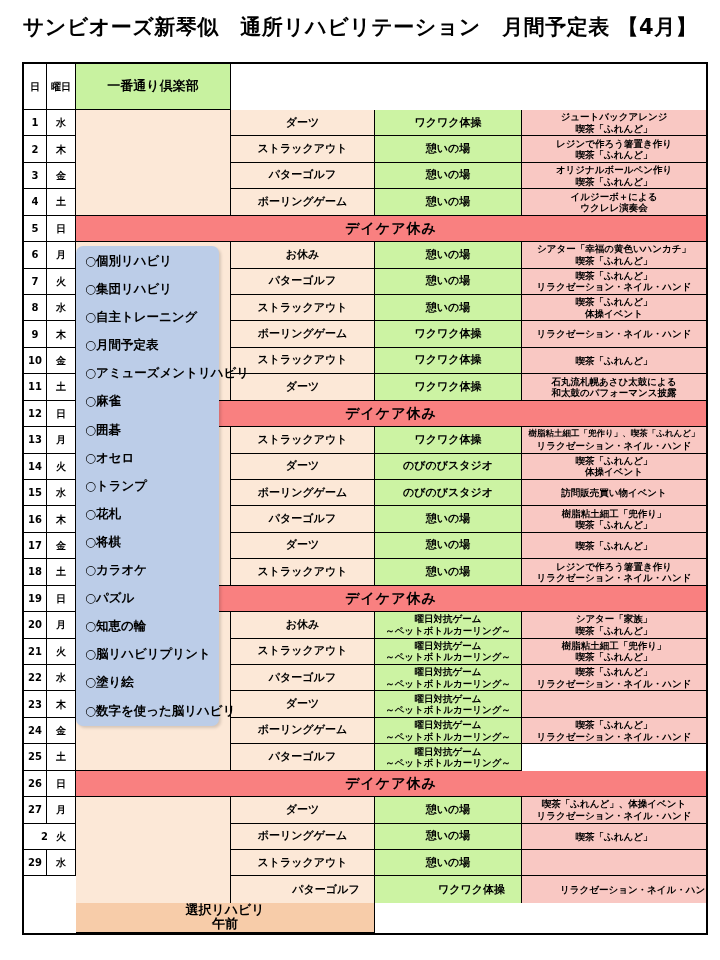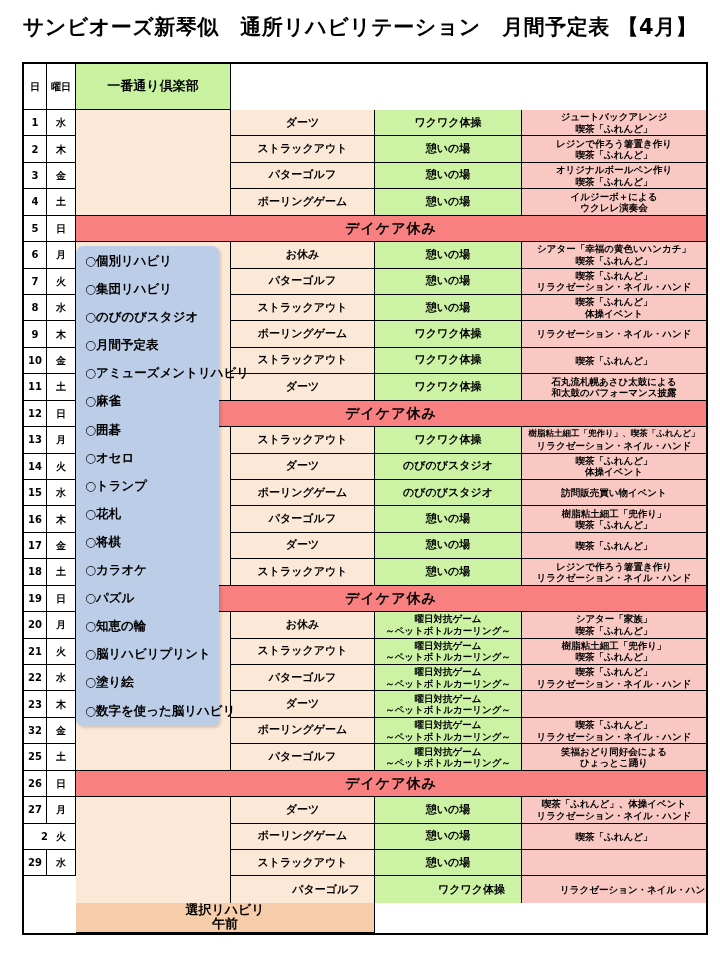--- a/index.html
+++ b/index.html
@@ -279,43 +279,39 @@
       </div>
       <div class="c daycell" style="grid-row: 24;">23</div>
       <div class="c wkcell" style="grid-row: 24;">木</div>
       <div class="c fillcell noBottom" style="grid-row: 24;"></div>
       <div class="c actcell" style="grid-row: 24;">ダーツ</div>
       <div class="c clubcell" style="grid-row: 24;">
         <div class="two">曜日対抗ゲーム</div>
         <div class="two">～ペットボトルカーリング～</div>
       </div>
       <div class="c eventcell lastcol" style="grid-row: 24;"></div>
-      <div class="c daycell" style="grid-row: 25;">32</div>
+      <div class="c daycell" style="grid-row: 25;">24</div>
       <div class="c wkcell" style="grid-row: 25;">金</div>
       <div class="c fillcell noBottom" style="grid-row: 25;"></div>
       <div class="c actcell" style="grid-row: 25;">ボーリングゲーム</div>
       <div class="c clubcell" style="grid-row: 25;">
         <div class="two">曜日対抗ゲーム</div>
         <div class="two">～ペットボトルカーリング～</div>
       </div>
       <div class="c eventcell lastcol" style="grid-row: 25;">
         <div>喫茶「ふれんど」</div>
         <div>リラクゼーション・ネイル・ハンド</div>
       </div>
       <div class="c daycell" style="grid-row: 26;">25</div>
       <div class="c wkcell" style="grid-row: 26;">土</div>
       <div class="c fillcell" style="grid-row: 26;"></div>
       <div class="c actcell" style="grid-row: 26;">パターゴルフ</div>
       <div class="c clubcell" style="grid-row: 26;">
         <div class="two">曜日対抗ゲーム</div>
         <div class="two">～ペットボトルカーリング～</div>
-      </div>
-      <div class="c eventcell lastcol" style="grid-row: 26;">
-        <div>笑福おどり同好会による</div>
-        <div>ひょっとこ踊り</div>
       </div>
       <div class="c daycell" style="grid-row: 27;">26</div>
       <div class="c wkcell" style="grid-row: 27;">日</div>
       <div class="c closedcell lastcol" style="grid-area: 27 / 3 / auto / 7;">デイケア休み</div>
       <div class="c daycell" style="grid-row: 28;">27</div>
       <div class="c wkcell" style="grid-row: 28;">月</div>
       <div class="c fillcell noBottom" style="grid-row: 28;"></div>
       <div class="c actcell" style="grid-row: 28;">ダーツ</div>
       <div class="c clubcell" style="grid-row: 28;">憩いの場</div>
       <div class="c eventcell lastcol" style="grid-row: 28;">
@@ -342,21 +338,21 @@
       <div class="c actcell noBottom" style="grid-row: 31;">パターゴルフ</div>
       <div class="c clubcell noBottom" style="grid-row: 31;">ワクワク体操</div>
       <div class="c eventcell lastcol noBottom" style="grid-row: 31;">
         <div>リラクゼーション・ネイル・ハンド</div>
       </div>
     </div>
 
   <div class="panel" id="panel">
       <div class="panel-item">○個別リハビリ</div>
       <div class="panel-item">○集団リハビリ</div>
-      <div class="panel-item">○のびのびスタジオ</div>
+      <div class="panel-item">○自主トレーニング</div>
       <div class="panel-item">○月間予定表</div>
       <div class="panel-item">○アミューズメントリハビリ</div>
       <div class="panel-item">○麻雀</div>
       <div class="panel-item">○囲碁</div>
       <div class="panel-item">○オセロ</div>
       <div class="panel-item">○トランプ</div>
       <div class="panel-item">○花札</div>
       <div class="panel-item">○将棋</div>
       <div class="panel-item">○カラオケ</div>
       <div class="panel-item">○パズル</div>

